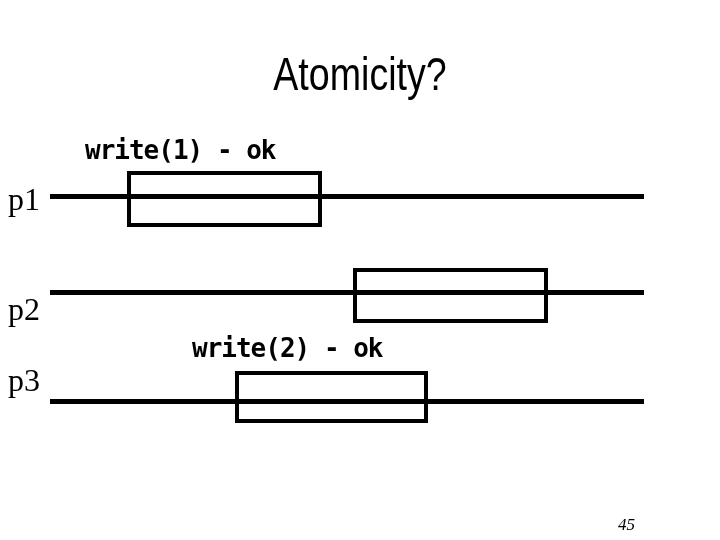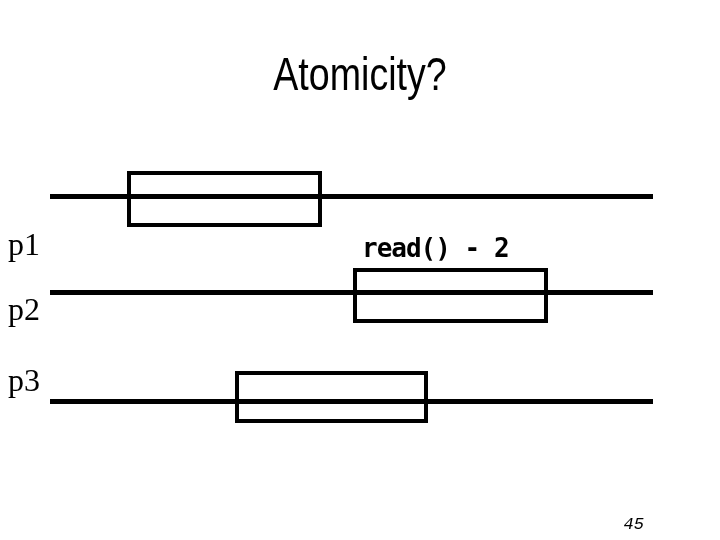--- a/index.html
+++ b/index.html
@@ -7,21 +7,20 @@
     padding: 0;
     background: #ffffff;
   }
   .slide {
     position: relative;
     width: 644px;
     height: 540px;
     background: #ffffff;
     overflow: hidden;
     font-family: "Liberation Sans", sans-serif;
-    padding-left: 9px;
   }
 
   
   .title {
     position: absolute;
     top: 49px;
     left: 0;
     width: 720px;
     margin: 0;
     text-align: center;
@@ -38,21 +37,21 @@
   
   .proc-label {
     position: absolute;
     left: 8px;
     font-family: "Liberation Serif", serif;
     font-size: 32px;
     line-height: 32px;
     color: #000000;
     white-space: pre;
   }
-  .pl1 { top: 183px; margin-top: 45px; }
+  .pl1 { top: 183px; }
   .pl2 { top: 293px; }
   .pl3 { top: 364px; }
 
   
   .tline {
     position: absolute;
     left: 50px;
     width: 633px;
     height: 5px;
     background: #000000;
@@ -99,45 +98,46 @@
   }
   .op1 { left: 85px;  top: 137px; }
   .op2 { left: 362px; top: 235px; }
   .op3 { left: 192px; top: 335px; }
 
   
   .pagenum {
     position: absolute;
     right: 9px;
     top: 516px;
-    font-family: Liberation Mono, monospace;
+    font-family: Liberation Serif, serif;
     font-style: italic;
     font-size: 17px;
     line-height: 17px;
     color: #000000;
   }
 </style>
 </head>
 <body>
 
 <div class="slide">
 
   <h1 class="title">Atomicity?</h1>
 
+  <div class="op-label op1">write(1) - ok</div>
   <div class="proc-label pl1">p1</div>
   <div class="tline t1"></div>
   <div class="arrowhead a1"></div>
   <div class="opbox b1"></div>
 
-  <div class="op-label op2">read() - 2</div>
   <div class="proc-label pl2">p2</div>
   <div class="tline t2"></div>
   <div class="arrowhead a2"></div>
   <div class="opbox b2"></div>
 
+  <div class="op-label op3">write(2) - ok</div>
   <div class="proc-label pl3">p3</div>
   <div class="tline t3"></div>
   <div class="arrowhead a3"></div>
   <div class="opbox b3"></div>
 
   <div class="pagenum">45</div>
 
 </div>
 
 </body></html>

